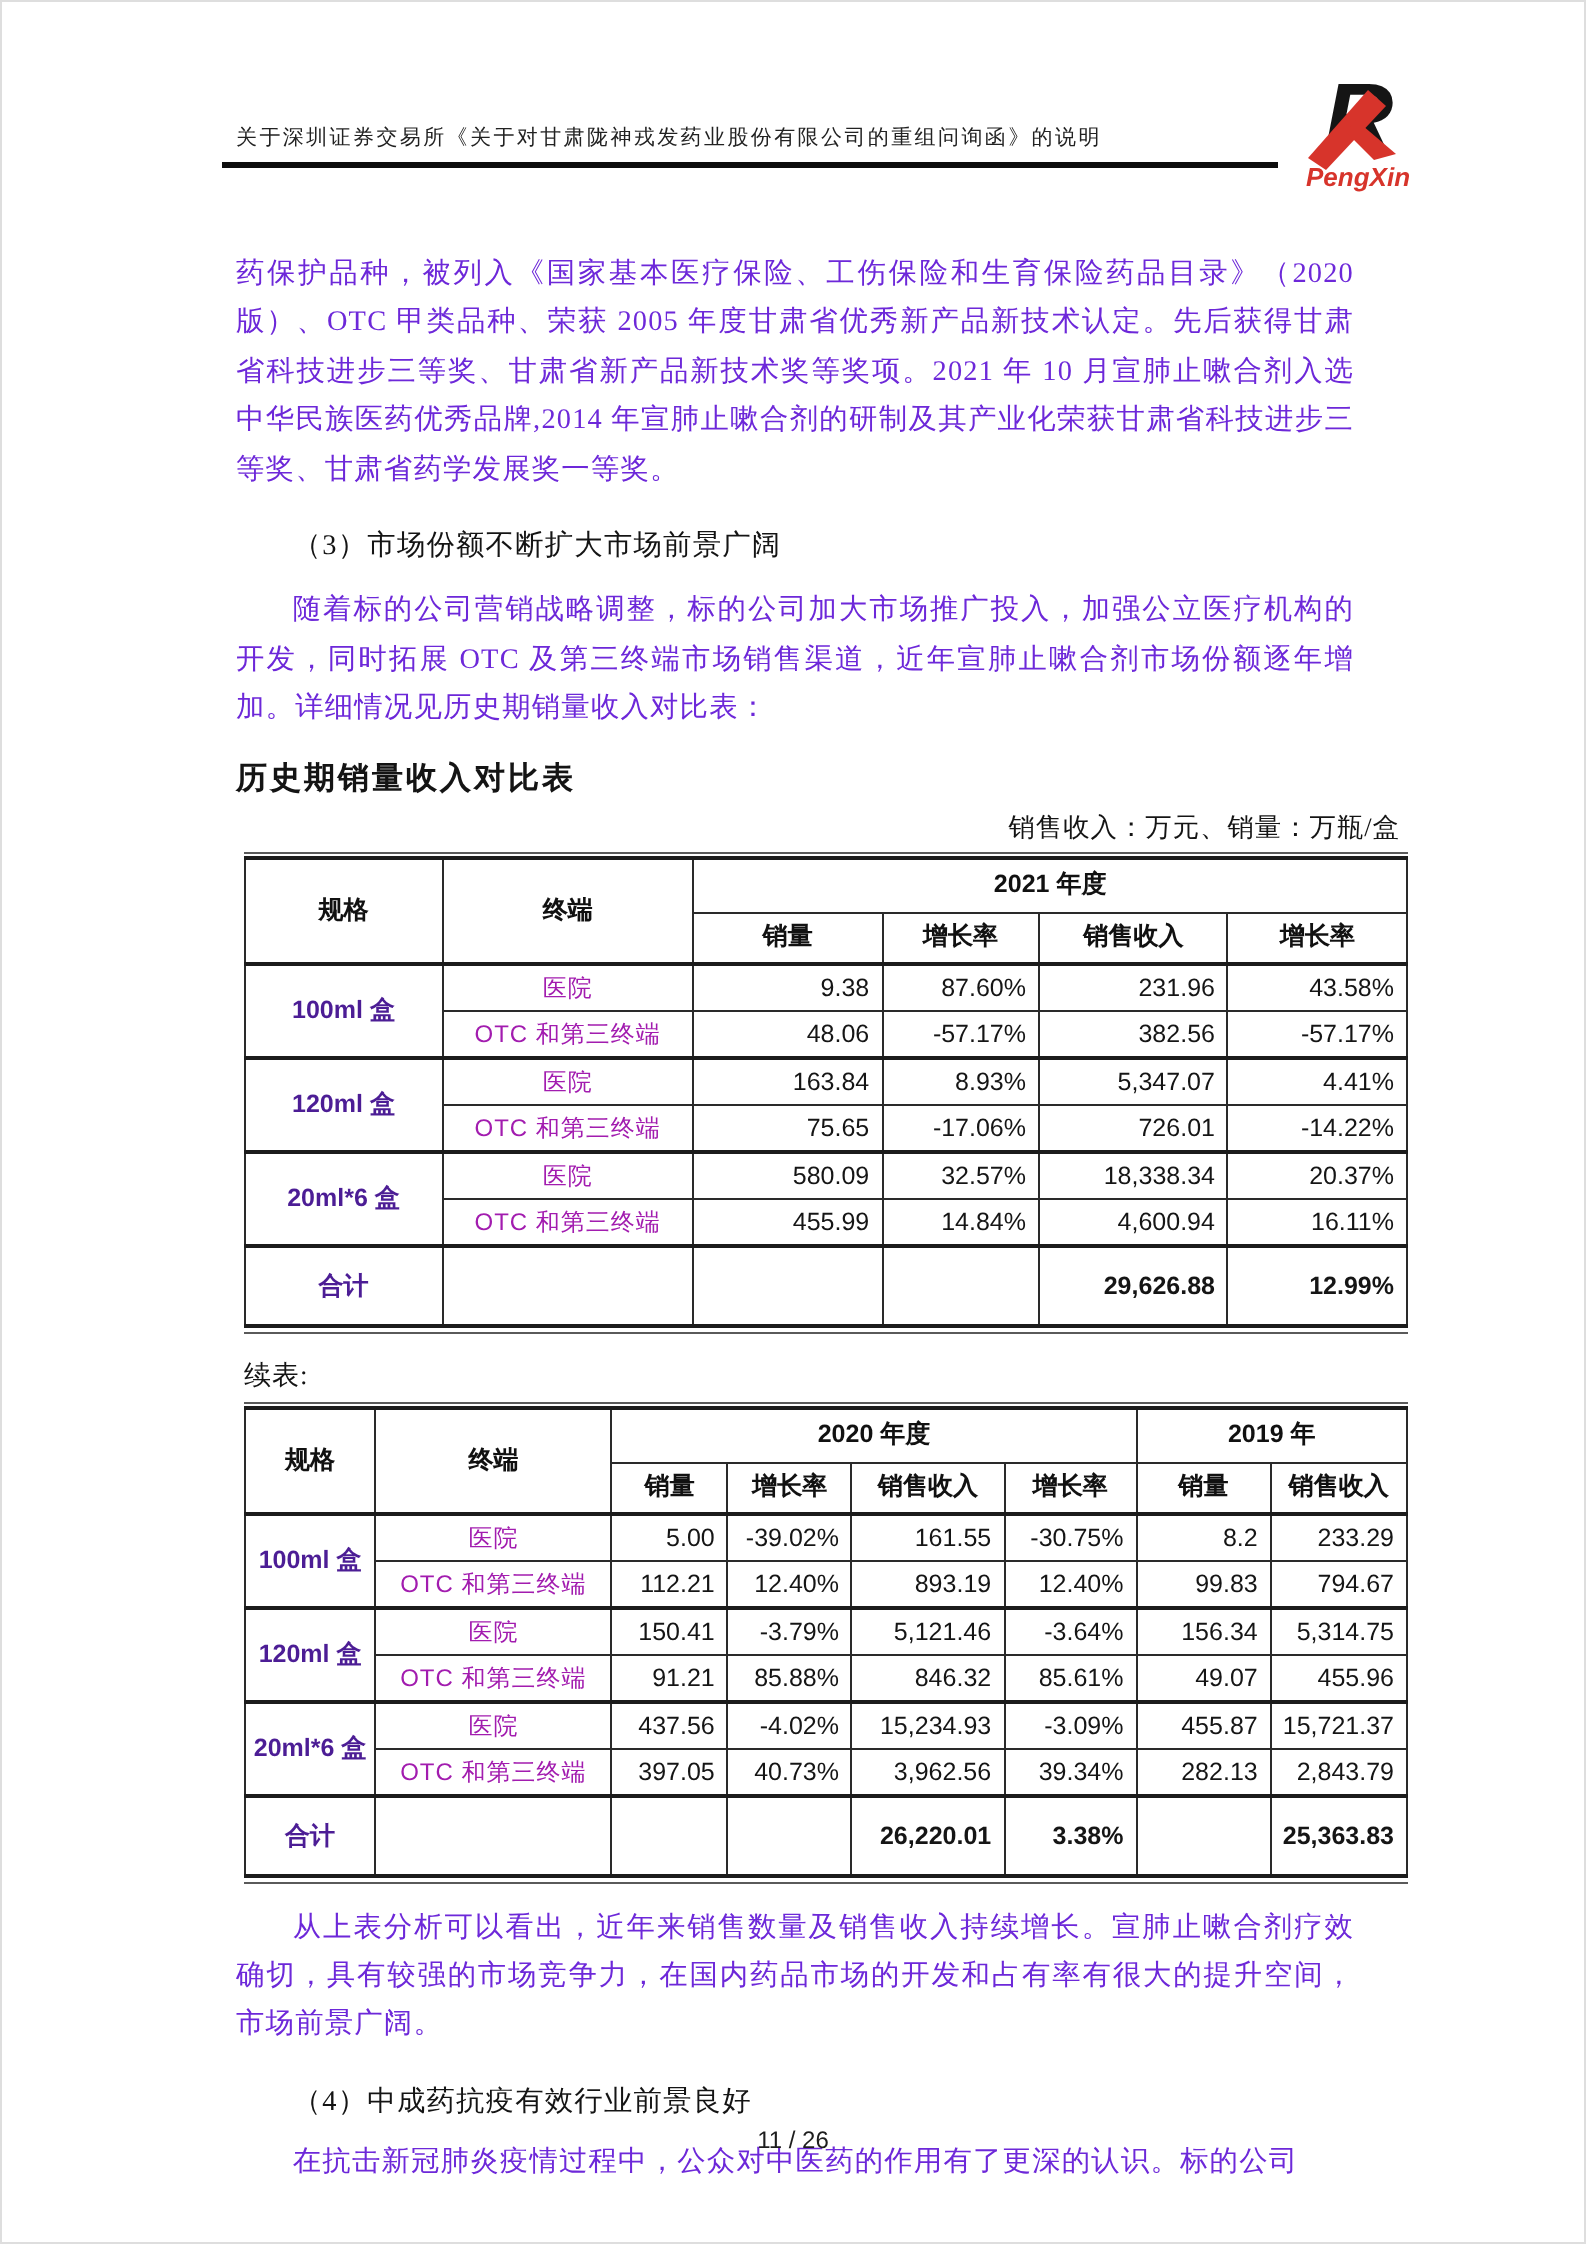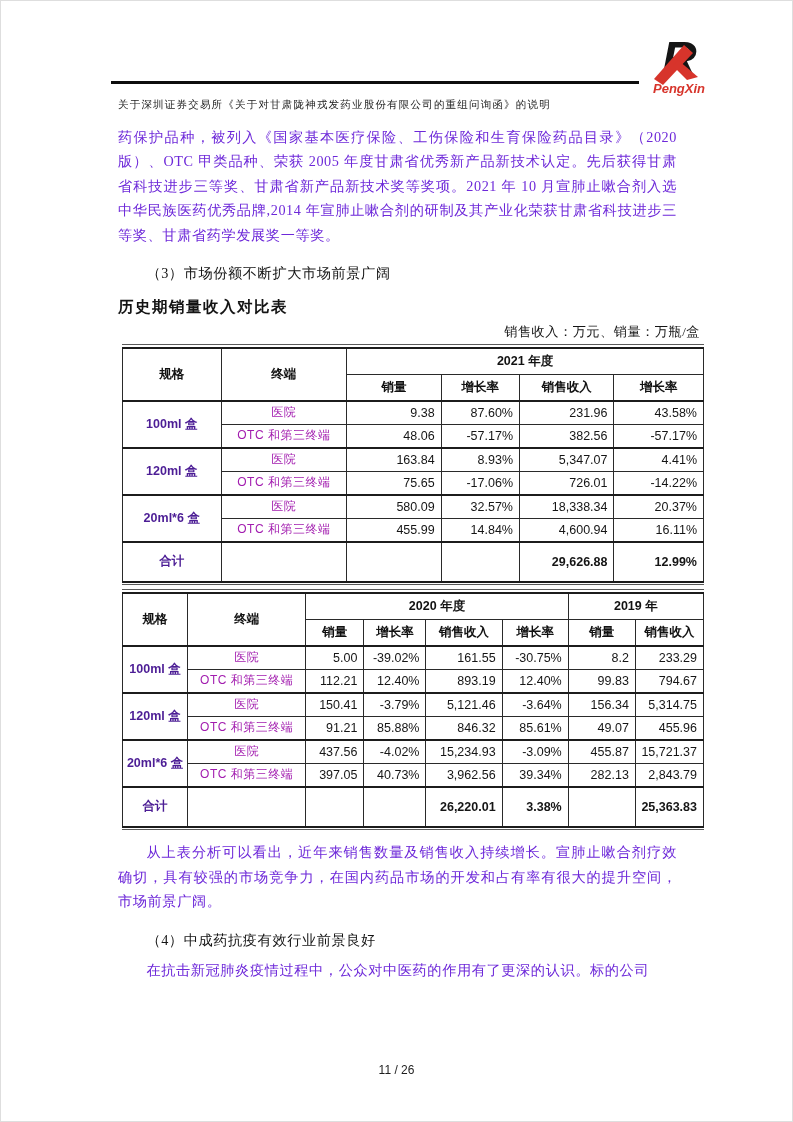--- a/index.html
+++ b/index.html
@@ -5,21 +5,21 @@
   * { margin:0; padding:0; box-sizing:border-box; }
   html,body { background:#ffffff; }
   .page {
     position:relative; width:793px; height:1122px; background:#fff;
     border:1px solid #dedede; overflow:hidden;
     font-family:"Liberation Serif", serif; color:#141414;
   }
   
   .doc-header-title {
     position:absolute; top:61px; left:117px; width:520px;
-    font-size:10.5px; letter-spacing:1.2px; color:#222; white-space:nowrap;margin-top:36px;
+    font-size:10.5px; letter-spacing:1.2px; color:#222; white-space:nowrap;
   }
   .doc-header-rule {
     position:absolute; top:80px; left:110px; width:528px; height:3px; background:#0d0d0d;
   }
   .logo {
     position:absolute; top:32px; right:74px; width:66px; height:64px;
   }
   
   .content { position:absolute; top:124px; left:117px; width:559px; }
   .para {
@@ -79,20 +79,21 @@
       <polygon points="26,27 46,44 35,47 21,33" fill="#d7342b"></polygon>
       <text x="1" y="60" font-family="Liberation Sans, sans-serif" font-size="13" font-weight="bold" font-style="italic" fill="#d7342b">PengXin</text>
     </svg>
   </div>
 
   <div class="content">
     <div class="para">药保护品种，被列入《国家基本医疗保险、工伤保险和生育保险药品目录》（2020版）、OTC 甲类品种、荣获 2005 年度甘肃省优秀新产品新技术认定。先后获得甘肃省科技进步三等奖、甘肃省新产品新技术奖等奖项。2021 年 10 月宣肺止嗽合剂入选中华民族医药优秀品牌,2014 年宣肺止嗽合剂的研制及其产业化荣获甘肃省科技进步三等奖、甘肃省药学发展奖一等奖。</div>
 
     <div class="sec-heading">（3）市场份额不断扩大市场前景广阔</div>
 
+    <div class="para indent" style="margin-top:8px">随着标的公司营销战略调整，标的公司加大市场推广投入，加强公立医疗机构的开发，同时拓展 OTC 及第三终端市场销售渠道，近年宣肺止嗽合剂市场份额逐年增加。详细情况见历史期销量收入对比表：</div>
 
     <div class="tbl-title">历史期销量收入对比表</div>
 
     <div class="units-note">销售收入：万元、销量：万瓶/盒</div>
 
     <div class="tbl-wrap tbl-wrap1">
         <table class="doc-table">
           <colgroup>
             <col style="width: 98px;">
             <col style="width: 125px;">
@@ -165,20 +166,21 @@
               <td class="num"></td>
               <td class="num"></td>
               <td class="num"></td>
               <td class="num">29,626.88</td>
               <td class="num">12.99%</td>
             </tr>
           </tbody>
         </table>
       </div>
 
+    <div class="cont-label">续表:</div>
 
     <div class="tbl-wrap tbl-wrap2">
         <table class="doc-table">
           <colgroup>
             <col style="width: 65px;">
             <col style="width: 118px;">
             <col style="width: 58px;">
             <col style="width: 62px;">
             <col style="width: 76px;">
             <col style="width: 66px;">

